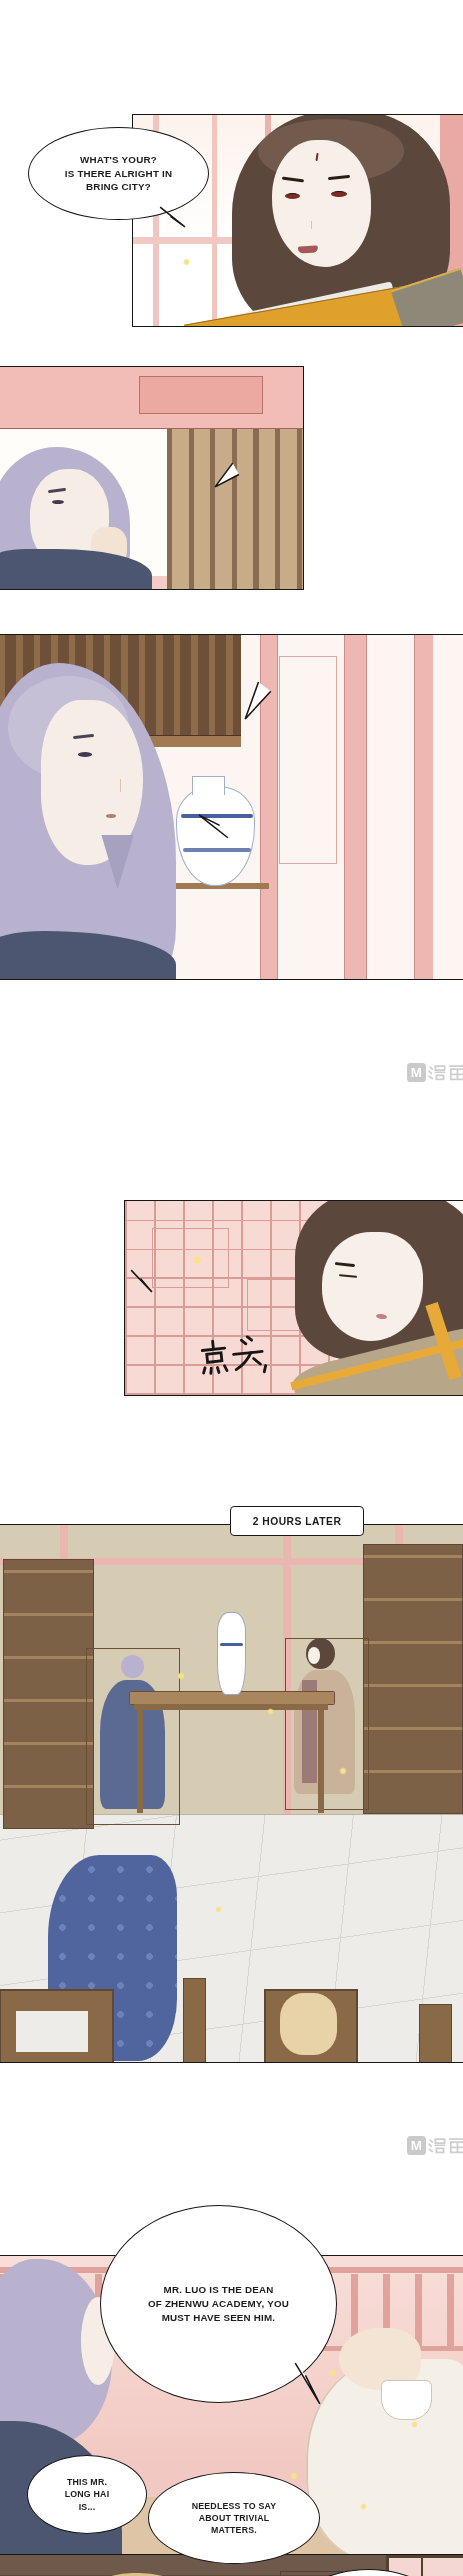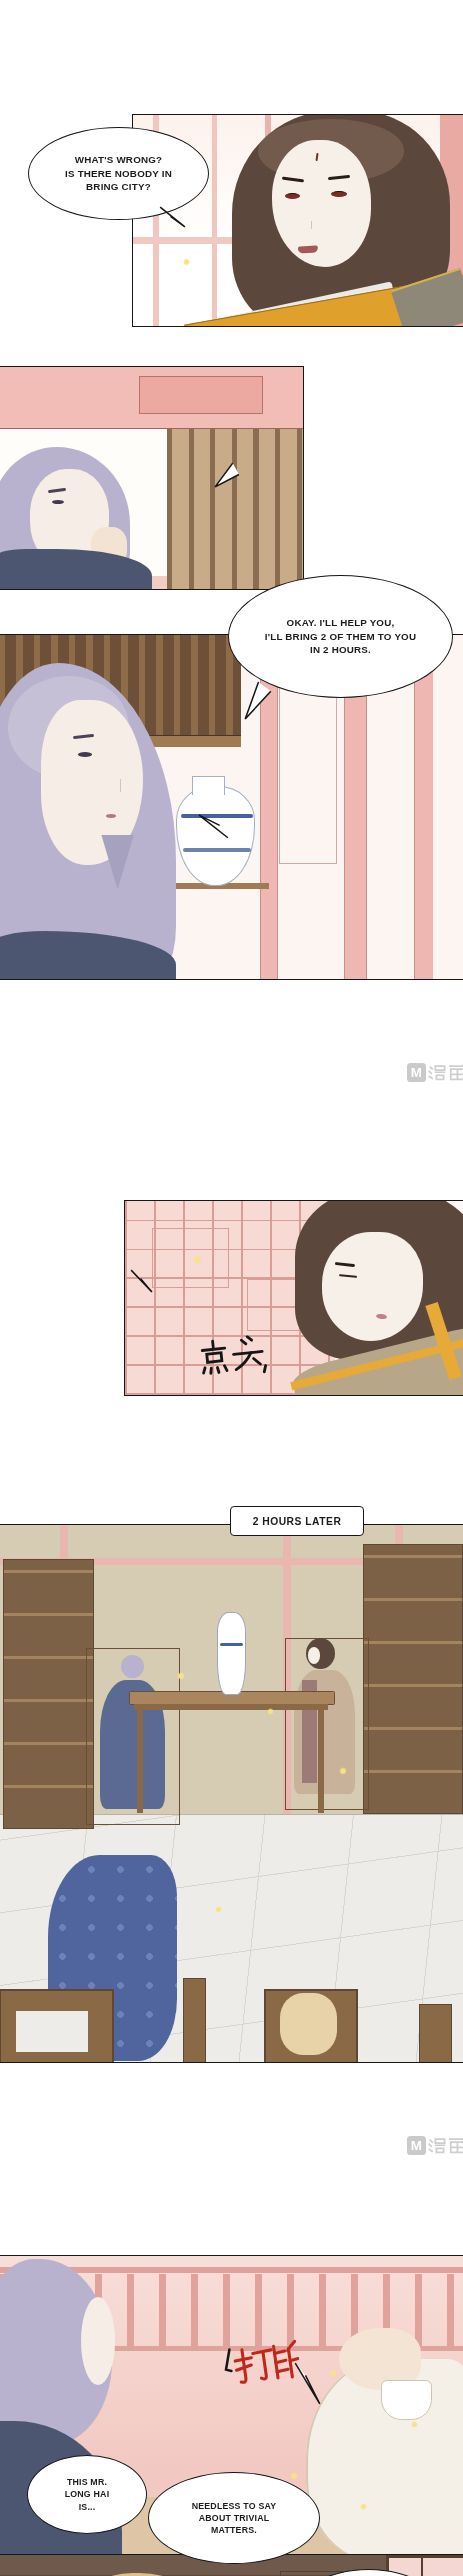--- a/index.html
+++ b/index.html
@@ -231,54 +231,54 @@
     <div class="a" style="left:0;top:0;width:100%;height:100%;background-color:#6f594b;background-image:repeating-linear-gradient(0deg,rgba(0,0,0,0) 0 62px,#5d483b 62px 64px);"></div>
     <div class="a" style="left:281px;top:15.5px;width:93px;height:134px;border:1.5px solid #55402f;"></div>
     <div class="a" style="left:387px;top:0;width:76px;height:121px;background:#f4d7d2;border:3.1px solid #55402f;"></div>
     <div class="a" style="left:422px;top:0;width:2.6px;height:121px;background:#55402f;"></div>
 
     <div class="a" style="left:28px;top:18px;width:227px;height:294px;background:#ddc287;border-radius:48% 52% 40% 55%;"></div>
 
   </div>
 
   <div class="bubble" style="left:28px;top:127px;width:181px;height:93px;">
-    <span>WHAT'S WRONG?</span>
-    <span>IS THERE NOBODY IN</span>
+    <span>WHAT'S YOUR?</span>
+    <span>IS THERE ALRIGHT IN</span>
     <span>BRING CITY?</span>
   </div>
   <svg class="tail" style="left:155px;top:205px;" width="33" height="25" viewBox="0 0 64 48">
     <path d="M10,4 L58,42 L30,22 Z" fill="#fff"></path>
       <path d="M10,4 L58,42 L30,22" fill="none" stroke="#161616" stroke-width="3"></path>
   </svg>
 
   <svg class="tail" style="left:212px;top:460px;" width="29" height="30" viewBox="0 0 56 58">
     <path d="M40,6 L6,52 L52,28 Z" fill="#fff"></path>
       <path d="M40,6 L6,52 L52,28" fill="none" stroke="#161616" stroke-width="3"></path>
   </svg>
 
-  <div class="bubble" style="left:228px;top:575px;width:225px;height:123px;">
-    <span>OKAY. I'LL HELP YOU,</span>
-    <span>I'LL BRING 2 OF THEM TO YOU</span>
-    <span>IN 2 HOURS.</span>
-  </div>
   <svg class="tail" style="left:242px;top:679px;" width="32" height="43" viewBox="0 0 62 84">
     <path d="M32,6 L6,78 L56,24 Z" fill="#fff"></path>
       <path d="M32,6 L6,78 L56,24" fill="none" stroke="#161616" stroke-width="3"></path>
   </svg>
 
   <svg class="tail" style="left:196px;top:812px;" width="37" height="33" viewBox="0 0 72 64">
     <path d="M46,26 L6,6 L62,50 Z" fill="#fff"></path>
       <path d="M46,26 L6,6 L62,50" fill="none" stroke="#161616" stroke-width="3"></path>
   </svg>
 
   <svg class="tail" style="left:127px;top:1267px;" width="28" height="28" viewBox="0 0 54 54">
     <path d="M8,6 L48,48 L26,22 Z" fill="#fff"></path>
       <path d="M8,6 L48,48 L26,22" fill="none" stroke="#161616" stroke-width="3"></path>
   </svg>
 
+  <div class="bubble" style="left:100px;top:2205px;width:237px;height:198px;">
+    <span>MR. LUO IS THE DEAN</span>
+    <span>OF ZHENWU ACADEMY, YOU</span>
+    <span>MUST HAVE SEEN HIM.</span>
+  </div>
   <svg class="tail" style="left:289px;top:2360px;" width="36" height="47" viewBox="0 0 70 92">
     <path d="M12,6 L60,86 L32,30 Z" fill="#fff"></path>
       <path d="M12,6 L60,86 L32,30" fill="none" stroke="#161616" stroke-width="3"></path>
   </svg>
 
   <div class="bubble" style="left:148px;top:2472px;width:172px;height:92px;font-size:8.8px;">
     <span>NEEDLESS TO SAY</span>
     <span>ABOUT TRIVIAL</span>
     <span>MATTERS.</span>
   </div>

